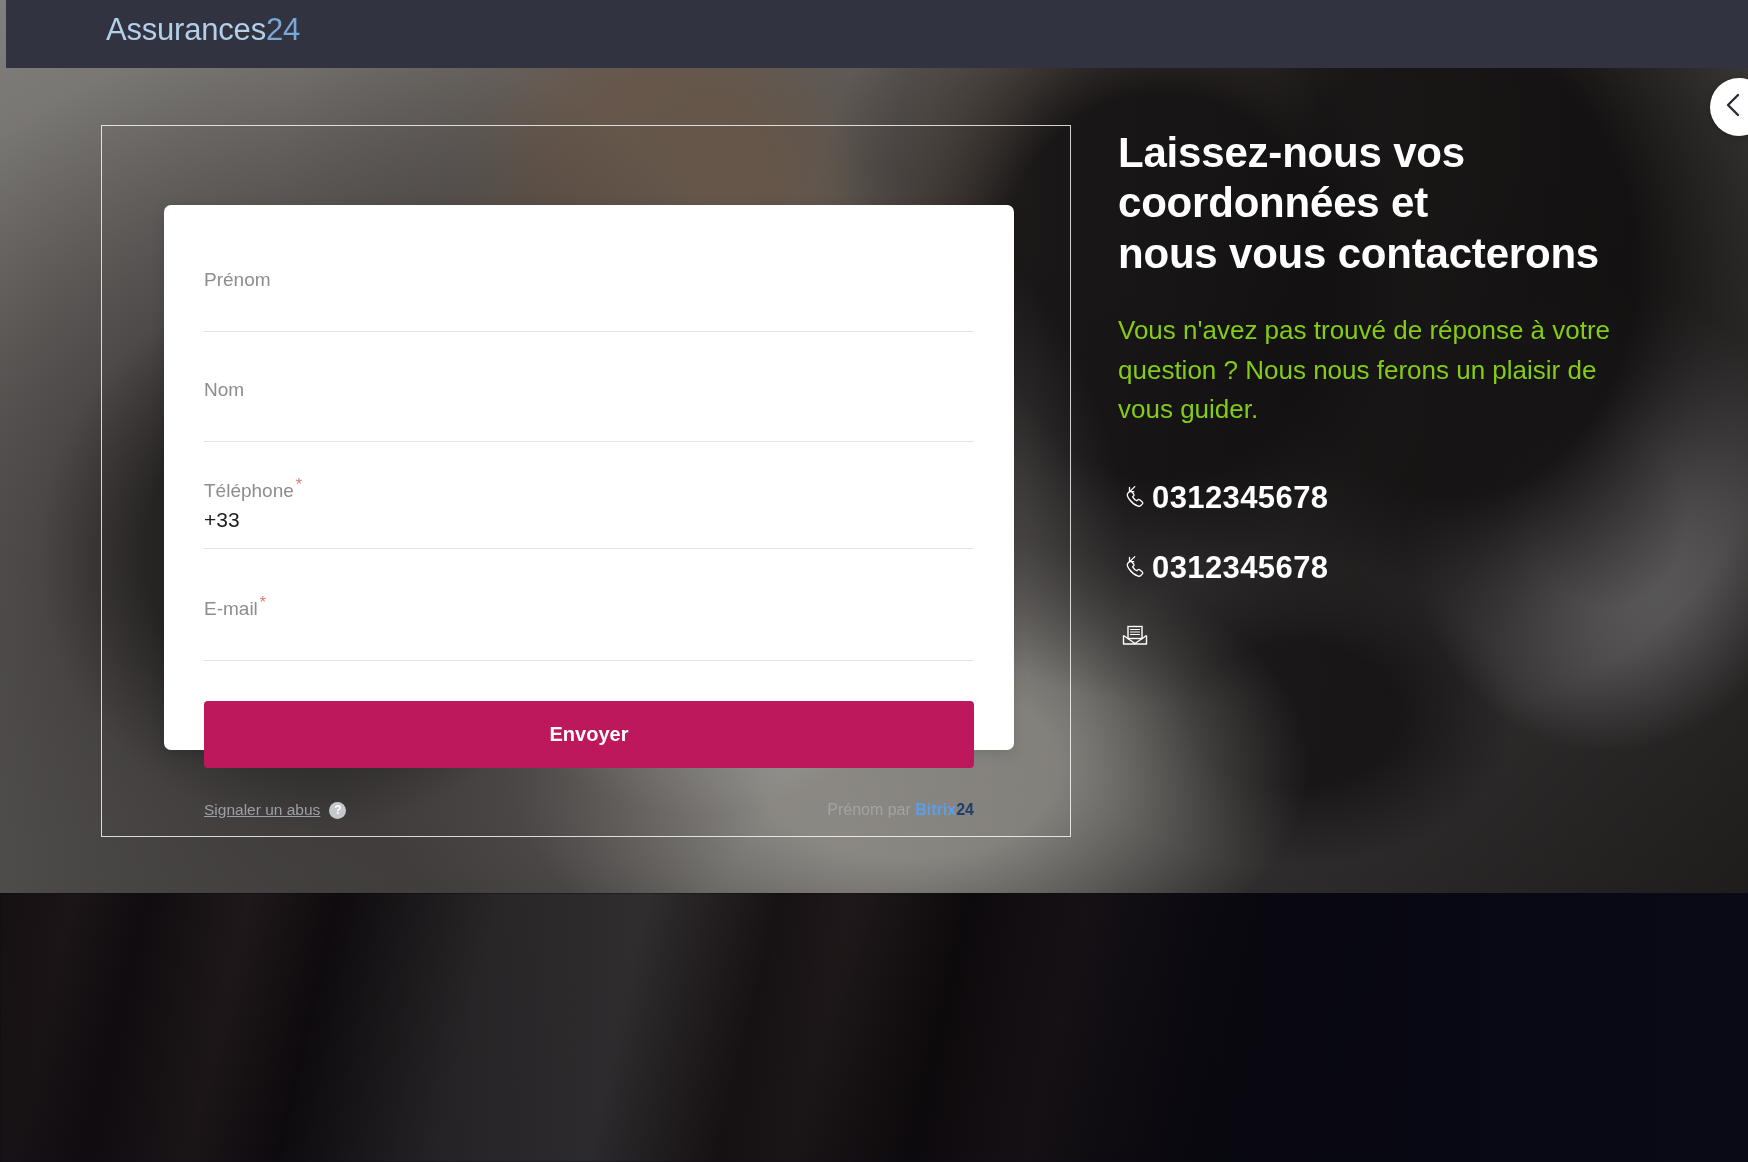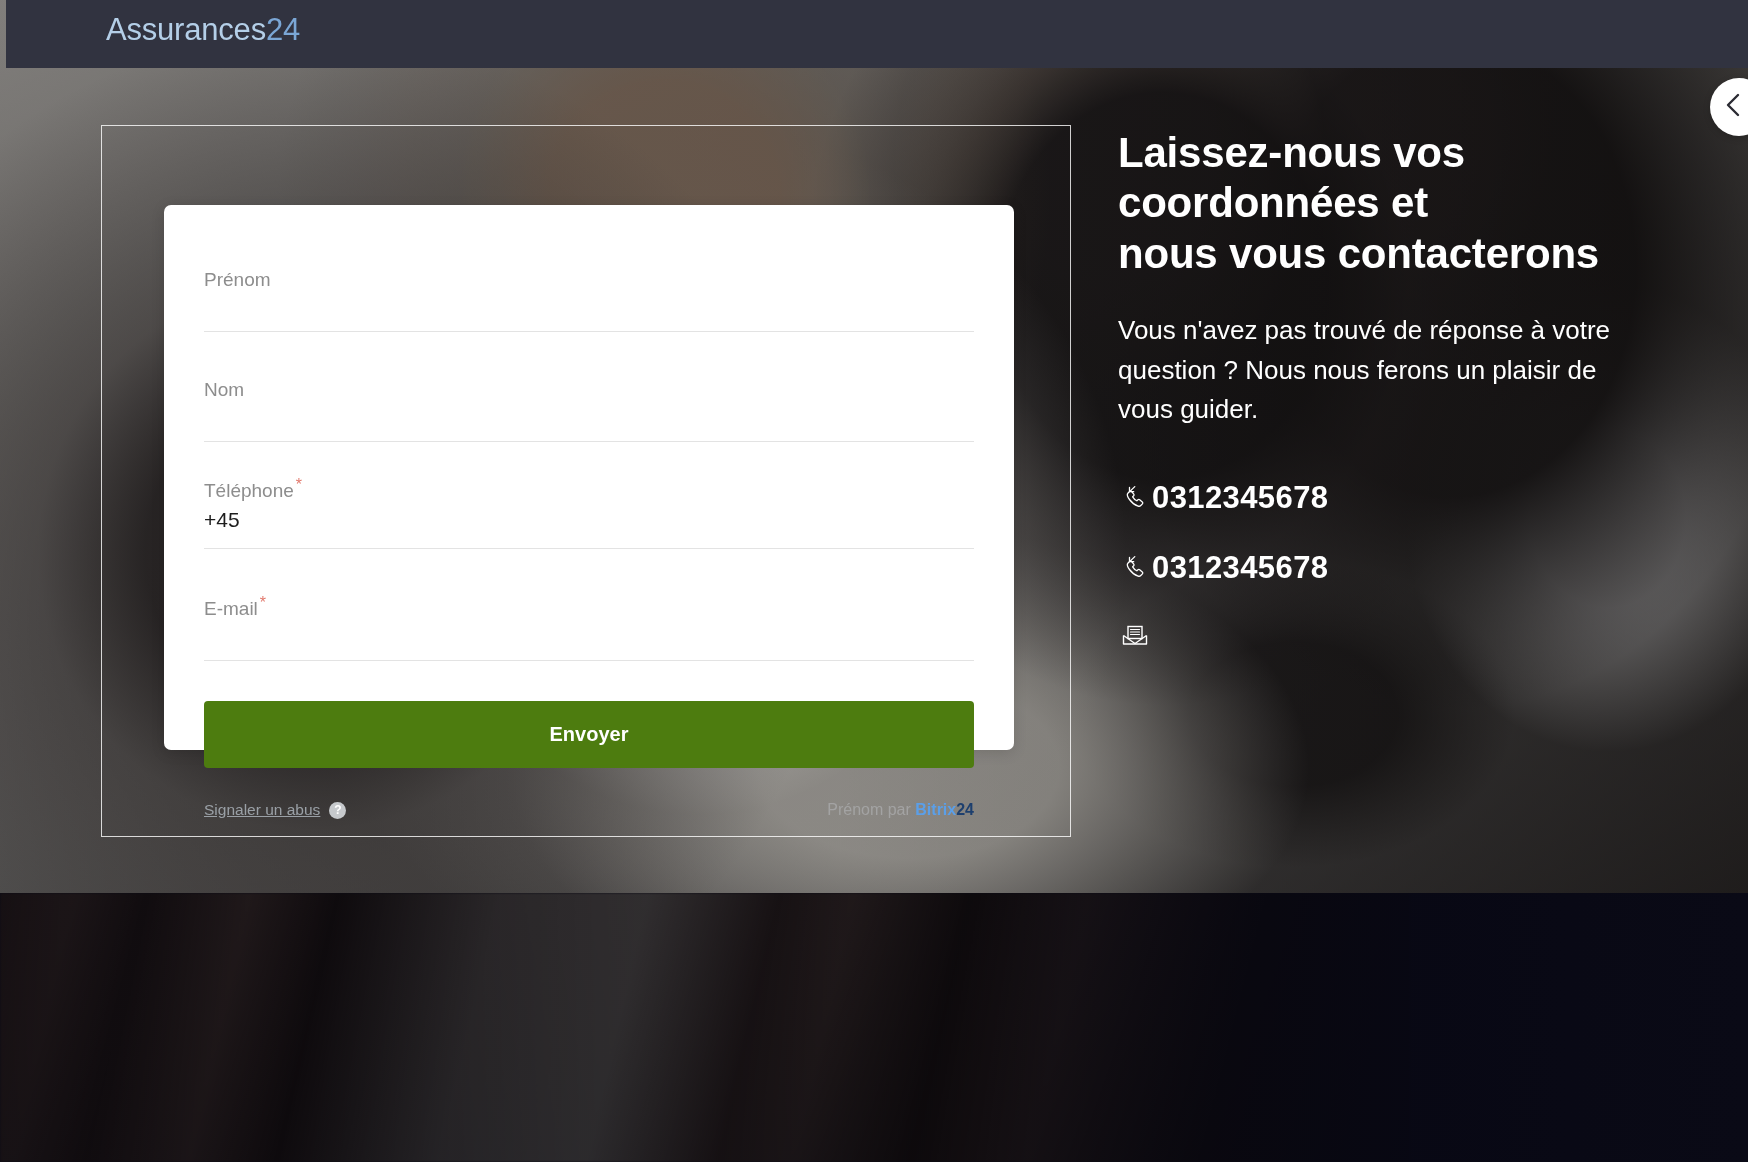--- a/index.html
+++ b/index.html
@@ -114,21 +114,21 @@
   .f-last   { padding-top: 48px; }
   .f-last .field-rule   { margin-top: 40px; }
   .f-phone  { padding-top: 34px; }
   .f-phone .field-rule  { margin-top: 13px; }
   .f-email  { padding-top: 45px; }
   .f-email .field-rule  { margin-top: 40px; }
 
   .submit-btn {
     margin-top: 40px;
     width: 770px; height: 67px;
-    background: #4d7c0f;
+    background: #be185d;
     border: none; border-radius: 4px;
     color: #ffffff; font-size: 20px; font-weight: 700;
     font-family: "Liberation Sans", sans-serif;
     display: flex; align-items: center; justify-content: center;
     cursor: pointer;
   }
 
   .form-foot {
     margin-top: 33px;
     width: 770px;
@@ -154,21 +154,21 @@
   .right-col {
     position: absolute; left: 1118px; top: 128px; width: 520px;
     z-index: 22;
   }
   .right-title {
     font-size: 42px; font-weight: 700; color: #ffffff;
     line-height: 1.20; letter-spacing: -0.2px;
   }
   .right-para {
     margin-top: 32px;
-    font-size: 26px; color: #ffffff; line-height: 1.52;
+    font-size: 26px; color: #84cc16; line-height: 1.52;
     font-weight: 400;
   }
 
   .contacts { margin-top: 50px; }
   .contact-row {
     display: flex; align-items: center; 
     margin-bottom: 34px;
   }
   .contact-icon {
     width: 34px; height: 34px;
@@ -245,21 +245,21 @@
         <div class="field-rule"></div>
       </div>
 
       <div class="field f-last">
         <div class="field-label">Nom</div>
         <div class="field-rule"></div>
       </div>
 
       <div class="field f-phone">
         <div class="field-label"><span>Téléphone</span><span class="req">*</span></div>
-        <div class="field-value">+45</div>
+        <div class="field-value">+33</div>
         <div class="field-rule"></div>
       </div>
 
       <div class="field f-email">
         <div class="field-label"><span>E-mail</span><span class="req">*</span></div>
         <div class="field-rule"></div>
       </div>
 
       <button class="submit-btn">Envoyer</button>
 

